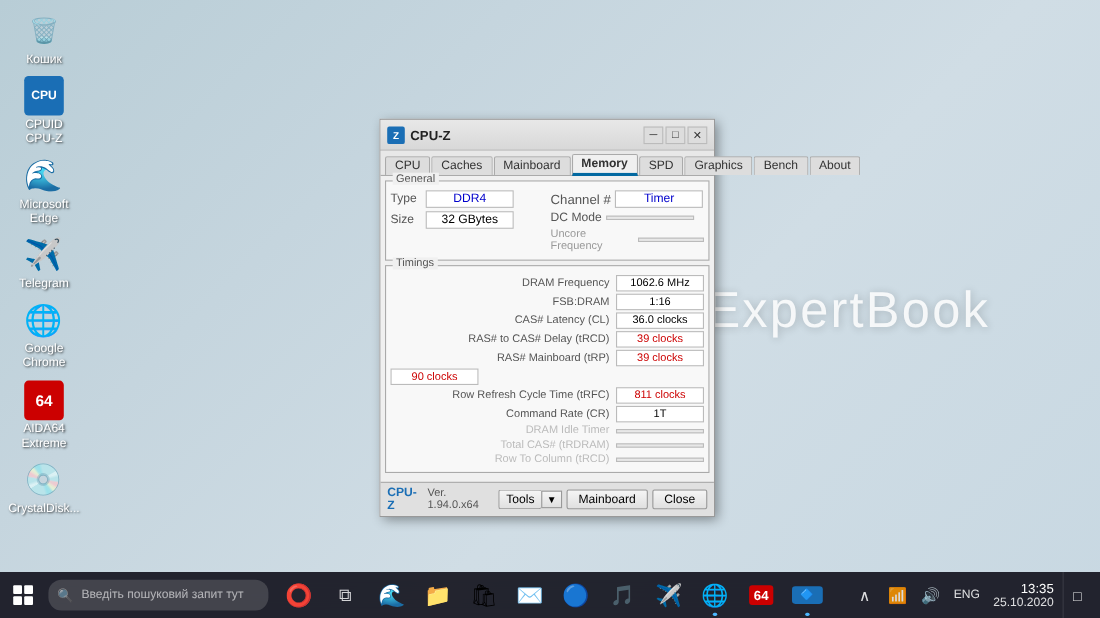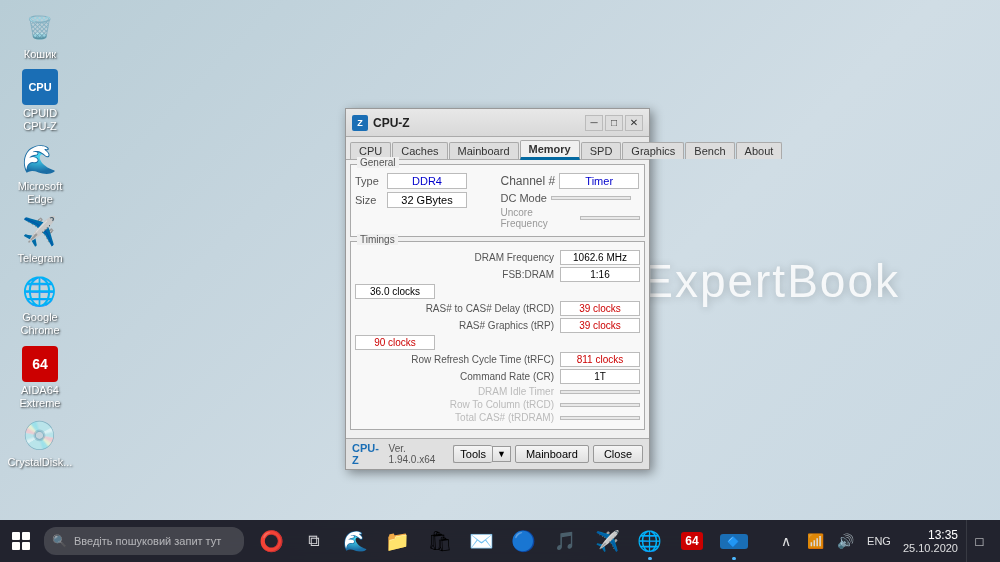--- a/index.html
+++ b/index.html
@@ -530,51 +530,52 @@
 
           <div class="timing-row">
             <span class="timing-label">DRAM Frequency</span>
             <span class="timing-value-box">1062.6 MHz</span>
           </div>
           <div class="timing-row">
             <span class="timing-label">FSB:DRAM</span>
             <span class="timing-value-box">1:16</span>
           </div>
           <div class="timing-row">
+            <span class="timing-label">CAS# Latency (CL)</span>
             <span class="timing-value-box">36.0 clocks</span>
           </div>
           <div class="timing-row">
             <span class="timing-label">RAS# to CAS# Delay (tRCD)</span>
             <span class="timing-value-box colored">39 clocks</span>
           </div>
           <div class="timing-row">
-            <span class="timing-label">RAS# Graphics (tRP)</span>
+            <span class="timing-label">RAS# Mainboard (tRP)</span>
             <span class="timing-value-box colored">39 clocks</span>
           </div>
           <div class="timing-row">
             <span class="timing-value-box colored">90 clocks</span>
           </div>
           <div class="timing-row">
             <span class="timing-label">Row Refresh Cycle Time (tRFC)</span>
             <span class="timing-value-box colored">811 clocks</span>
           </div>
           <div class="timing-row">
             <span class="timing-label">Command Rate (CR)</span>
             <span class="timing-value-box">1T</span>
           </div>
           <div class="timing-row">
             <span class="timing-label" style="color:#bbb;">DRAM Idle Timer</span>
             <span class="timing-value-box disabled"></span>
           </div>
           <div class="timing-row">
+            <span class="timing-label" style="color:#bbb;">Total CAS# (tRDRAM)</span>
+            <span class="timing-value-box disabled"></span>
+          </div>
+          <div class="timing-row">
             <span class="timing-label" style="color:#bbb;">Row To Column (tRCD)</span>
-            <span class="timing-value-box disabled"></span>
-          </div>
-          <div class="timing-row">
-            <span class="timing-label" style="color:#bbb;">Total CAS# (tRDRAM)</span>
             <span class="timing-value-box disabled"></span>
           </div>
         </div>
       </div>
     </div>
 
     <div class="window-bottom">
       <div class="bottom-left">
         <span class="cpuz-logo">CPU-Z</span>
         <span class="version-text">Ver. 1.94.0.x64</span>

